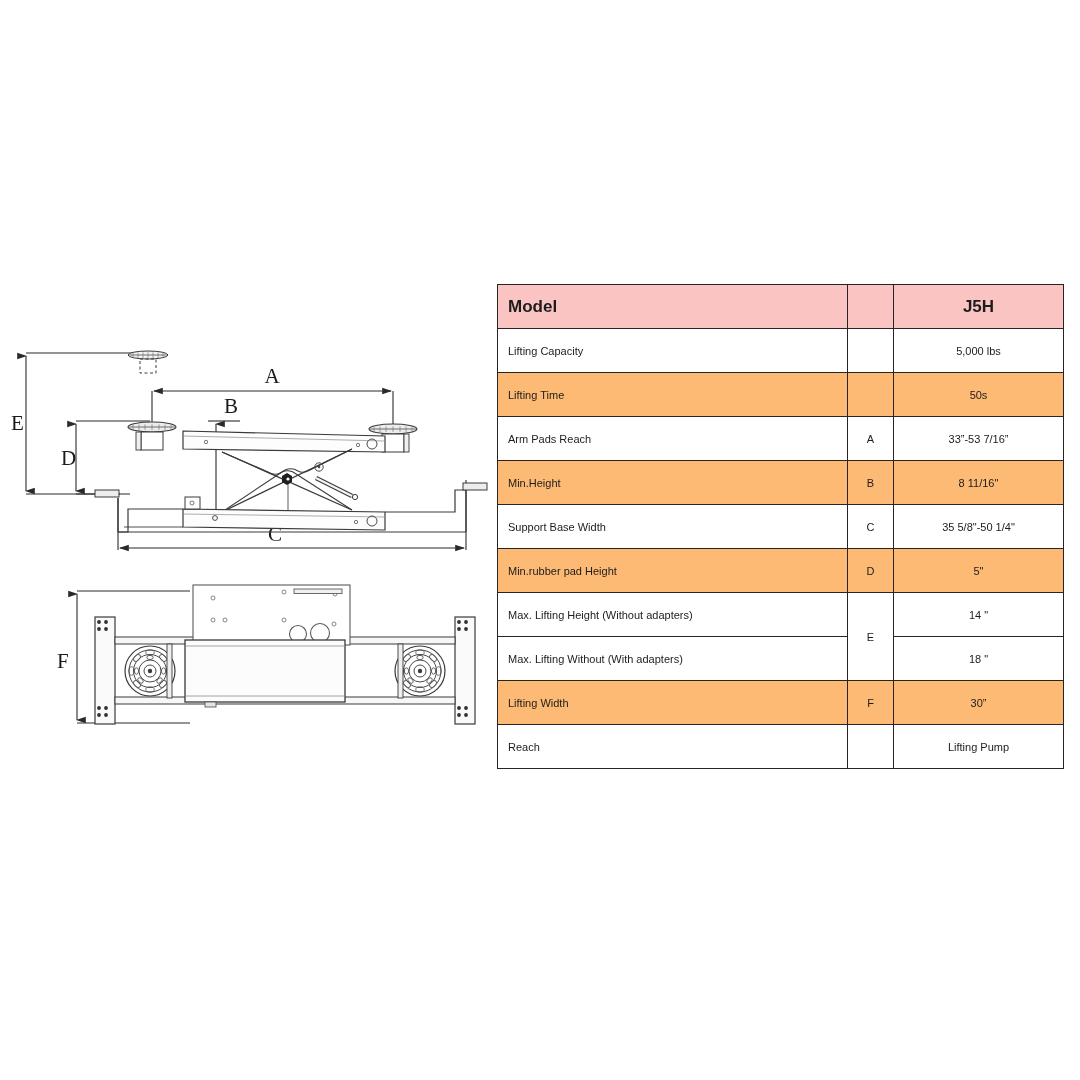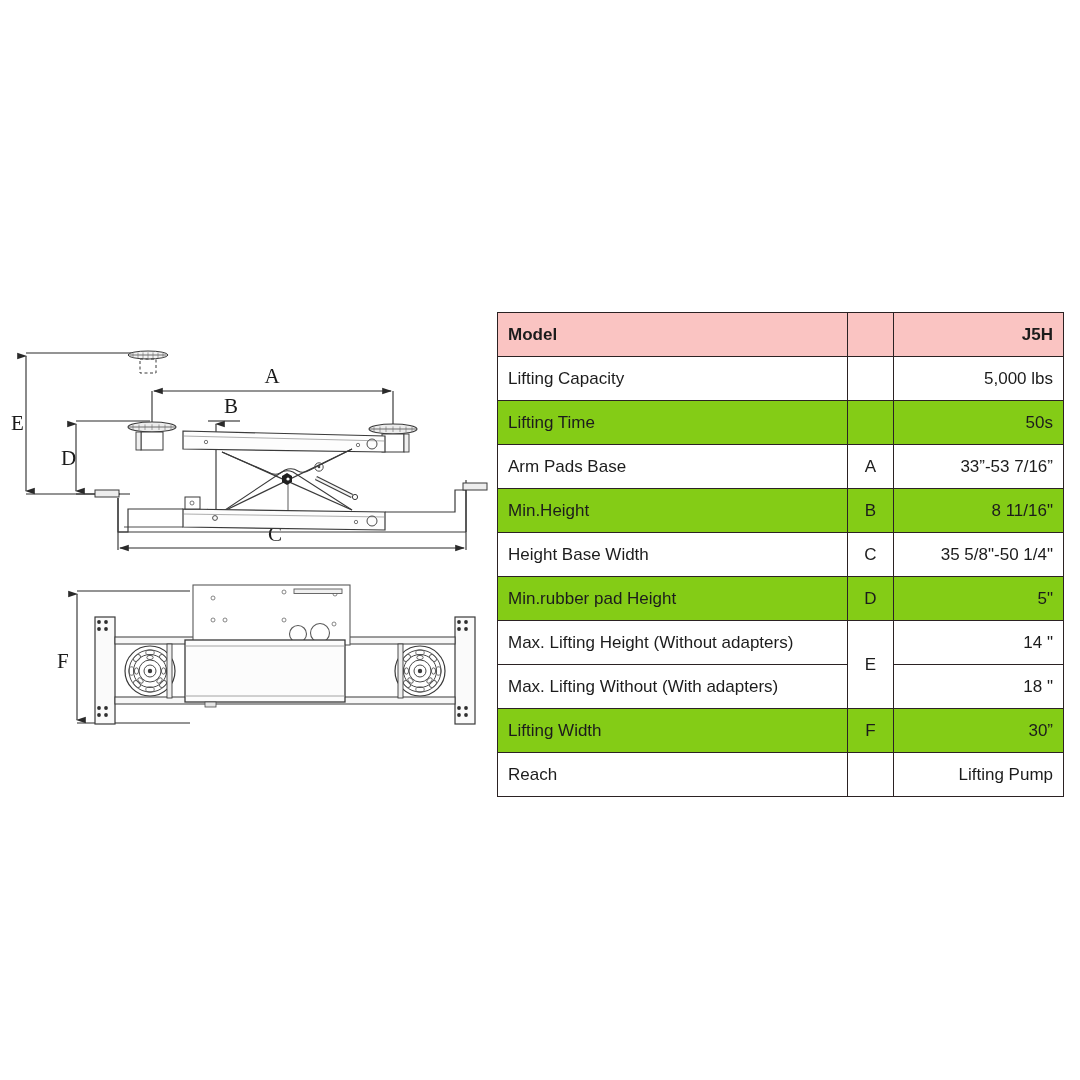--- a/index.html
+++ b/index.html
@@ -28,49 +28,49 @@
   .dim-label {
     font-family: "Liberation Serif", serif;
     font-size: 21px;
     fill: #1a1a1a;
   }
 
   
   #spec-table-wrap {
     position: absolute;
     left: 497px;
-    top: 312px;
+    top: 284px;
     width: 566px;
   }
   table.spec {
     border-collapse: collapse;
     width: 566px;
     table-layout: fixed;
     background: #ffffff;
   }
   table.spec td {
     border: 1.6px solid #2b2223;
-    font-size: 17px;
+    font-size: 11px;
     color: #1c1c1c;
     padding: 0 10px;
     height: 43px;
     vertical-align: middle;
     font-family: "Liberation Sans", sans-serif;
     white-space: nowrap;
     overflow: hidden;
   }
   col.c-name  { width: 350px; }
   col.c-letter{ width: 46px;  }
   col.c-value { width: 170px; }
 
   td.name   { text-align: left; }
   td.letter { text-align: center; font-size: 16.5px; }
-  td.value  { text-align: right; }
-
-  tr.pink td   { background: #84cc16; }
+  td.value  { text-align: center; }
+
+  tr.pink td   { background: #fdba74; }
   tr.white td  { background: #ffffff; }
   td.white-cell{ background: #ffffff; }
 
   tr.header td {
     font-weight: bold;
     background: #fac4c2;
     font-size: 17px;
   }
 </style>
 </head>
@@ -337,33 +337,33 @@
         <td class="value">5,000 lbs</td>
       </tr>
 
       <tr class="pink">
         <td class="name">Lifting Time</td>
         <td class="letter"></td>
         <td class="value">50s</td>
       </tr>
 
       <tr class="white">
-        <td class="name">Arm Pads Base</td>
+        <td class="name">Arm Pads Reach</td>
         <td class="letter">A</td>
         <td class="value">33”-53 7/16”</td>
       </tr>
 
       <tr class="pink">
         <td class="name">Min.Height</td>
         <td class="letter">B</td>
         <td class="value">8 11/16"</td>
       </tr>
 
       <tr class="white">
-        <td class="name">Height Base Width</td>
+        <td class="name">Support Base Width</td>
         <td class="letter">C</td>
         <td class="value">35 5/8"-50 1/4"</td>
       </tr>
 
       <tr class="pink">
         <td class="name">Min.rubber pad Height</td>
         <td class="letter">D</td>
         <td class="value">5"</td>
       </tr>
 

